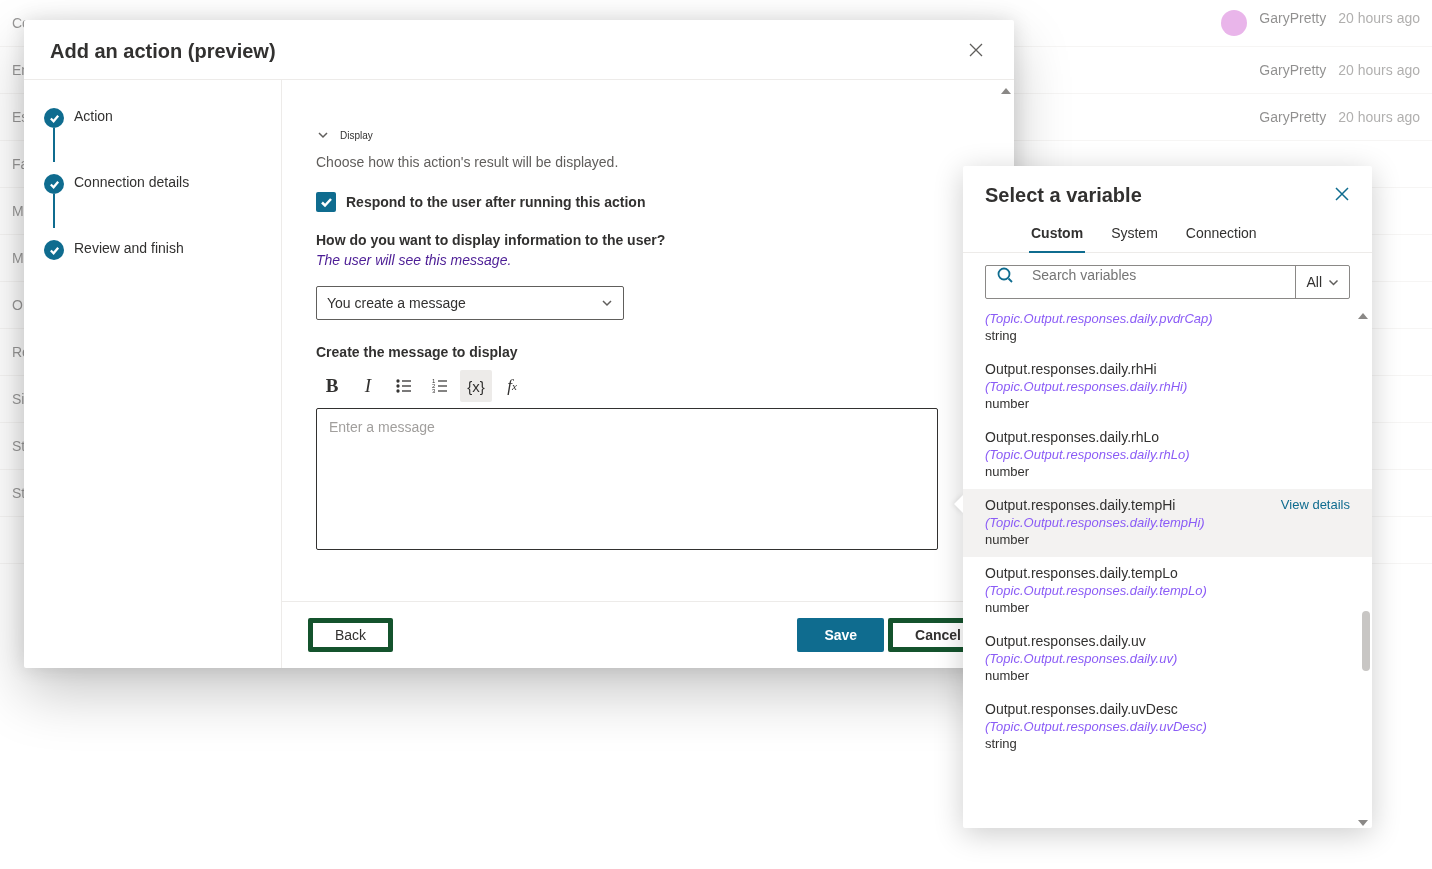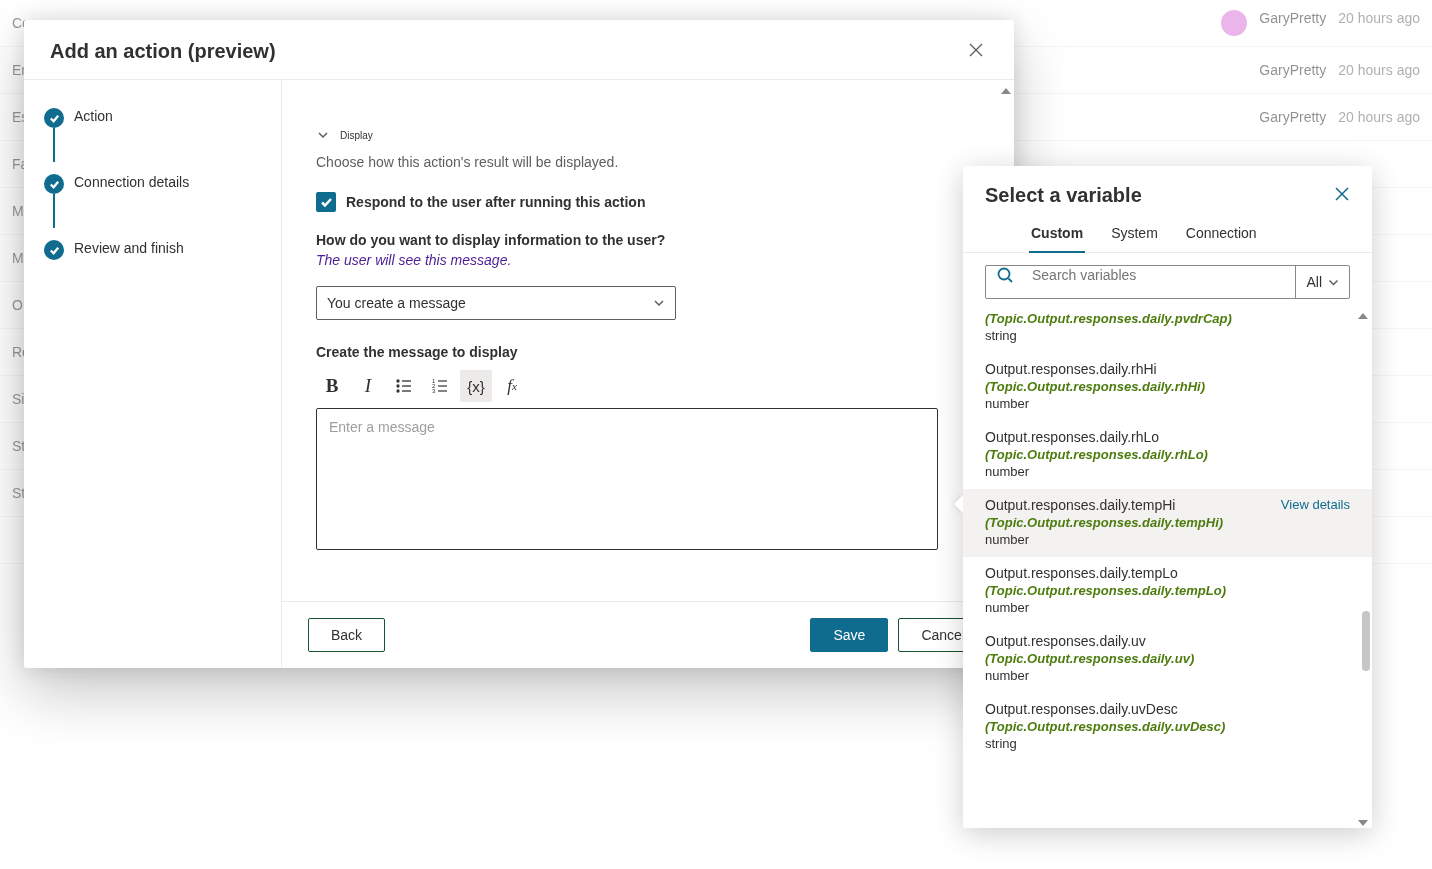--- a/index.html
+++ b/index.html
@@ -47,39 +47,39 @@
   .desc { color:#605e5c; margin-bottom:22px; }
 
   .checkbox-row { display:flex; align-items:center; gap:10px; margin-bottom:20px; }
   .chk { width:20px; height:20px; background:#0f6c8f; border-radius:2px; display:flex; align-items:center; justify-content:center; }
   .chk svg { width:13px; height:13px; stroke:#fff; stroke-width:2.5; fill:none; }
   .chk-label { font-weight:600; color:#323130; }
 
   .q-label { font-weight:600; color:#323130; margin-bottom:4px; }
   .q-sub { color:#4c1d95; margin-bottom:18px;font-style:italic; }
 
-  .select { width:360px; height:34px; border:1px solid #605e5c; border-radius:2px; display:flex; align-items:center; justify-content:space-between; padding:0 10px; cursor:pointer; margin-bottom:24px; }
+  .select { width:308px; height:34px; border:1px solid #605e5c; border-radius:2px; display:flex; align-items:center; justify-content:space-between; padding:0 10px; cursor:pointer; margin-bottom:24px; }
   .select svg { width:12px; height:12px; stroke:#605e5c; stroke-width:1.5; fill:none; }
 
   .msg-label { font-weight:600; margin-bottom:10px; }
   .toolbar { display:flex; align-items:center; gap:4px; margin-bottom:6px; }
   .tbtn { width:32px; height:32px; display:flex; align-items:center; justify-content:center; cursor:pointer; border-radius:2px; color:#323130; }
   .tbtn.active { background:#edebe9; }
   .tbtn svg { width:18px; height:18px; }
   .tbtn.bold { font-weight:700; font-family:"Times New Roman", serif; font-size:19px; }
   .tbtn.italic { font-style:italic; font-family:"Times New Roman", serif; font-size:19px; }
   .tbtn.var { font-size:15px; }
   .tbtn.fx { font-style:italic; font-family:"Times New Roman", serif; font-size:17px; }
 
   .editor { width:622px; height:142px; border:1px solid #323130; border-radius:2px; padding:10px 12px; color:#a19f9d; }
 
   .modal-footer { border-top:1px solid #edebe9; padding:16px 26px; display:flex; align-items:center; justify-content:space-between; }
-  .btn { height:34px; padding:0 22px; border-radius:2px; border:1px solid #14532d; background:#fff; cursor:pointer; display:flex; align-items:center; font-size:14px; }
+  .btn { height:34px; padding:0 22px; border-radius:2px; border:5px solid #14532d; background:#fff; cursor:pointer; display:flex; align-items:center; font-size:14px; }
   .btn.primary { background:#0f6c8f; border-color:#0f6c8f; color:#fff; }
-  .footer-right { display:flex; gap:10px; }
+  .footer-right { display:flex; gap:4px;font-weight:bold; }
 
   
   .picker { position:absolute; left:963px; top:166px; width:409px; height:662px; background:#fff; box-shadow:0 6px 30px rgba(0,0,0,.2); display:flex; flex-direction:column; border-radius:2px;}
   .picker-head { display:flex; justify-content:space-between; align-items:center; padding:18px 22px 8px 22px; }
   .picker-title { font-size:20px; font-weight:600; }
   .picker-close svg { width:16px; height:16px; stroke:#0f6c8f; stroke-width:1.5; fill:none; cursor:pointer;}
   .picker-callout { position:absolute; left:-9px; top:328px; width:0; height:0; border-top:10px solid transparent; border-bottom:10px solid transparent; border-right:10px solid #fff; filter:drop-shadow(-2px 0 2px rgba(0,0,0,.08)); }
 
   .tabs { display:flex; gap:24px; padding:10px 22px 0 22px; border-bottom:1px solid #edebe9; }
   .tab { padding:0 2px 10px 2px; cursor:pointer; color:#323130; }
@@ -91,21 +91,21 @@
   .search-left svg { width:18px; height:18px; stroke:#0f6c8f; stroke-width:1.8; fill:none; }
   .search-left input { border:none; outline:none; flex:1; font-size:14px; }
   .search-right { border-left:1px solid #8a8886; display:flex; align-items:center; gap:6px; padding:0 10px; cursor:pointer; }
   .search-right svg { width:11px; height:11px; stroke:#605e5c; stroke-width:1.5; fill:none; }
 
   .var-list { flex:1; overflow:auto; position:relative; }
   .var-item { padding:8px 22px 10px 22px; cursor:pointer; }
   .var-item.hover { background:#f3f2f1; }
   .var-item.partial { padding-top:0; }
   .var-name { color:#323130; font-size:14px; margin-bottom:2px;}
-  .var-path { color:#4d7c0f; font-style:italic; font-size:13px; margin-bottom:2px;font-weight:bold;}
+  .var-path { color:#8b5cf6; font-style:italic; font-size:13px; margin-bottom:2px;}
   .var-type { color:#323130; font-size:13px; }
   .var-row-top { display:flex; justify-content:space-between; align-items:flex-start; }
   .view-details { color:#0f6c8f; font-size:13px; cursor:pointer; }
 
   .list-scroll-up { position:absolute; top:2px; right:4px; width:0;height:0;border-left:5px solid transparent;border-right:5px solid transparent;border-bottom:6px solid #8a8886; }
   .list-scroll-dn { position:absolute; bottom:2px; right:4px; width:0;height:0;border-left:5px solid transparent;border-right:5px solid transparent;border-top:6px solid #8a8886; }
   .list-thumb { position:absolute; right:2px; top:300px; width:8px; height:60px; background:#c8c6c4; border-radius:4px; }
 </style>
 </head>
 <body>

